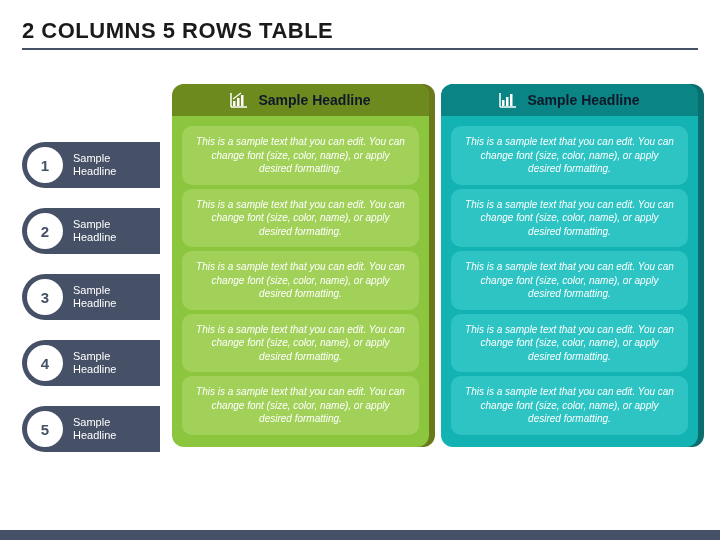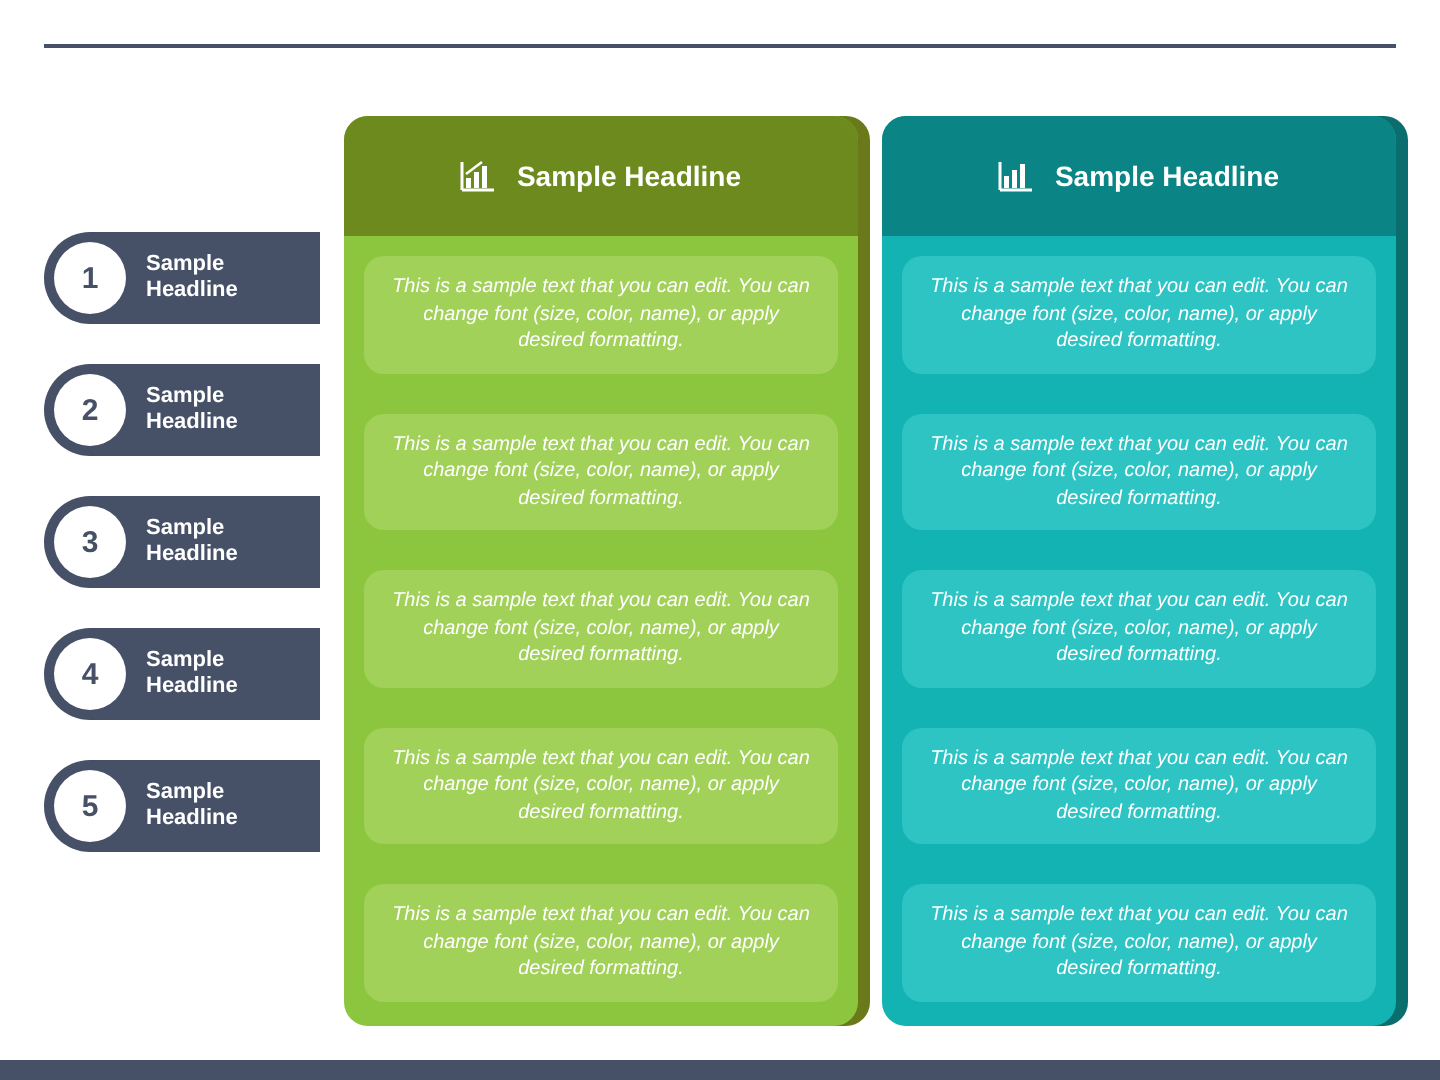--- a/index.html
+++ b/index.html
@@ -6,41 +6,42 @@
 body{width:720px;height:540px;background:#fff;overflow:hidden;position:relative}
 .header{padding:18px 22px 0 22px}
 .title{font-size:22px;font-weight:900;letter-spacing:.5px;color:#1a1a1a}
 .title-bar{height:2px;background:#465067;margin-top:4px;width:100%}
 .subtitle{color:#666;font-size:13px;margin-top:6px}
 .footer-bar{position:absolute;bottom:0;left:0;right:0;height:10px;background:#465067}
 .stage{display:flex;padding:34px 22px 0 22px;gap:12px;align-items:flex-start}
 .labels{display:flex;flex-direction:column;gap:20px;padding-top:58px;width:138px}
 .label{background:#465067;color:#fff;display:flex;align-items:center;height:46px;border-radius:23px 0 0 23px;padding-left:5px;gap:10px}
 .num{width:36px;height:36px;border-radius:50%;background:#fff;color:#465067;font-weight:700;display:flex;align-items:center;justify-content:center;font-size:15px}
-.ltxt{font-size:11px;font-weight:700;line-height:1.2}
+.ltxt{font-size:11px;font-weight:400;line-height:1.2}
 .col{flex:1;position:relative}
 .shadow{position:absolute;top:0;right:-6px;width:100%;height:100%;border-radius:12px;z-index:0}
 .col.green .shadow{background:#6a7a1a}
 .col.teal .shadow{background:#0b6e6e}
 .card{position:relative;z-index:1;border-radius:12px;overflow:hidden}
 .col.green .card{background:#8cc63f}
 .col.teal .card{background:#14b3b3}
-.chead{height:60px;display:flex;align-items:center;justify-content:center;gap:10px;color:#ffffff;font-weight:700;font-size:14px}
+.chead{height:32px;display:flex;align-items:center;justify-content:center;gap:10px;color:#0f172a;font-weight:700;font-size:14px}
 .col.green .chead{background:#6d8a1f}
 .col.teal .chead{background:#0a8484}
 .icon{display:inline-flex}
-.cells{padding:10px 10px 12px 10px;display:flex;flex-direction:column;gap:20px}
+.cells{padding:10px 10px 12px 10px;display:flex;flex-direction:column;gap:4px}
 .cell{border-radius:10px;padding:9px 12px;color:#fff;font-style:italic;font-size:10px;line-height:1.35;text-align:center}
 .col.green .cell{background:#a2d15a}
 .col.teal .cell{background:#2ec4c4}
 </style>
 </head>
 <body>
 
 <div class="header">
+  <div class="title">2 COLUMNS 5 ROWS TABLE</div>
   <div class="title-bar"></div>
 </div>
 
 <div class="stage">
 
   <div class="labels">
     <div class="label">
       <div class="num">1</div>
       <div class="ltxt">Sample<br>Headline</div>
     </div>

